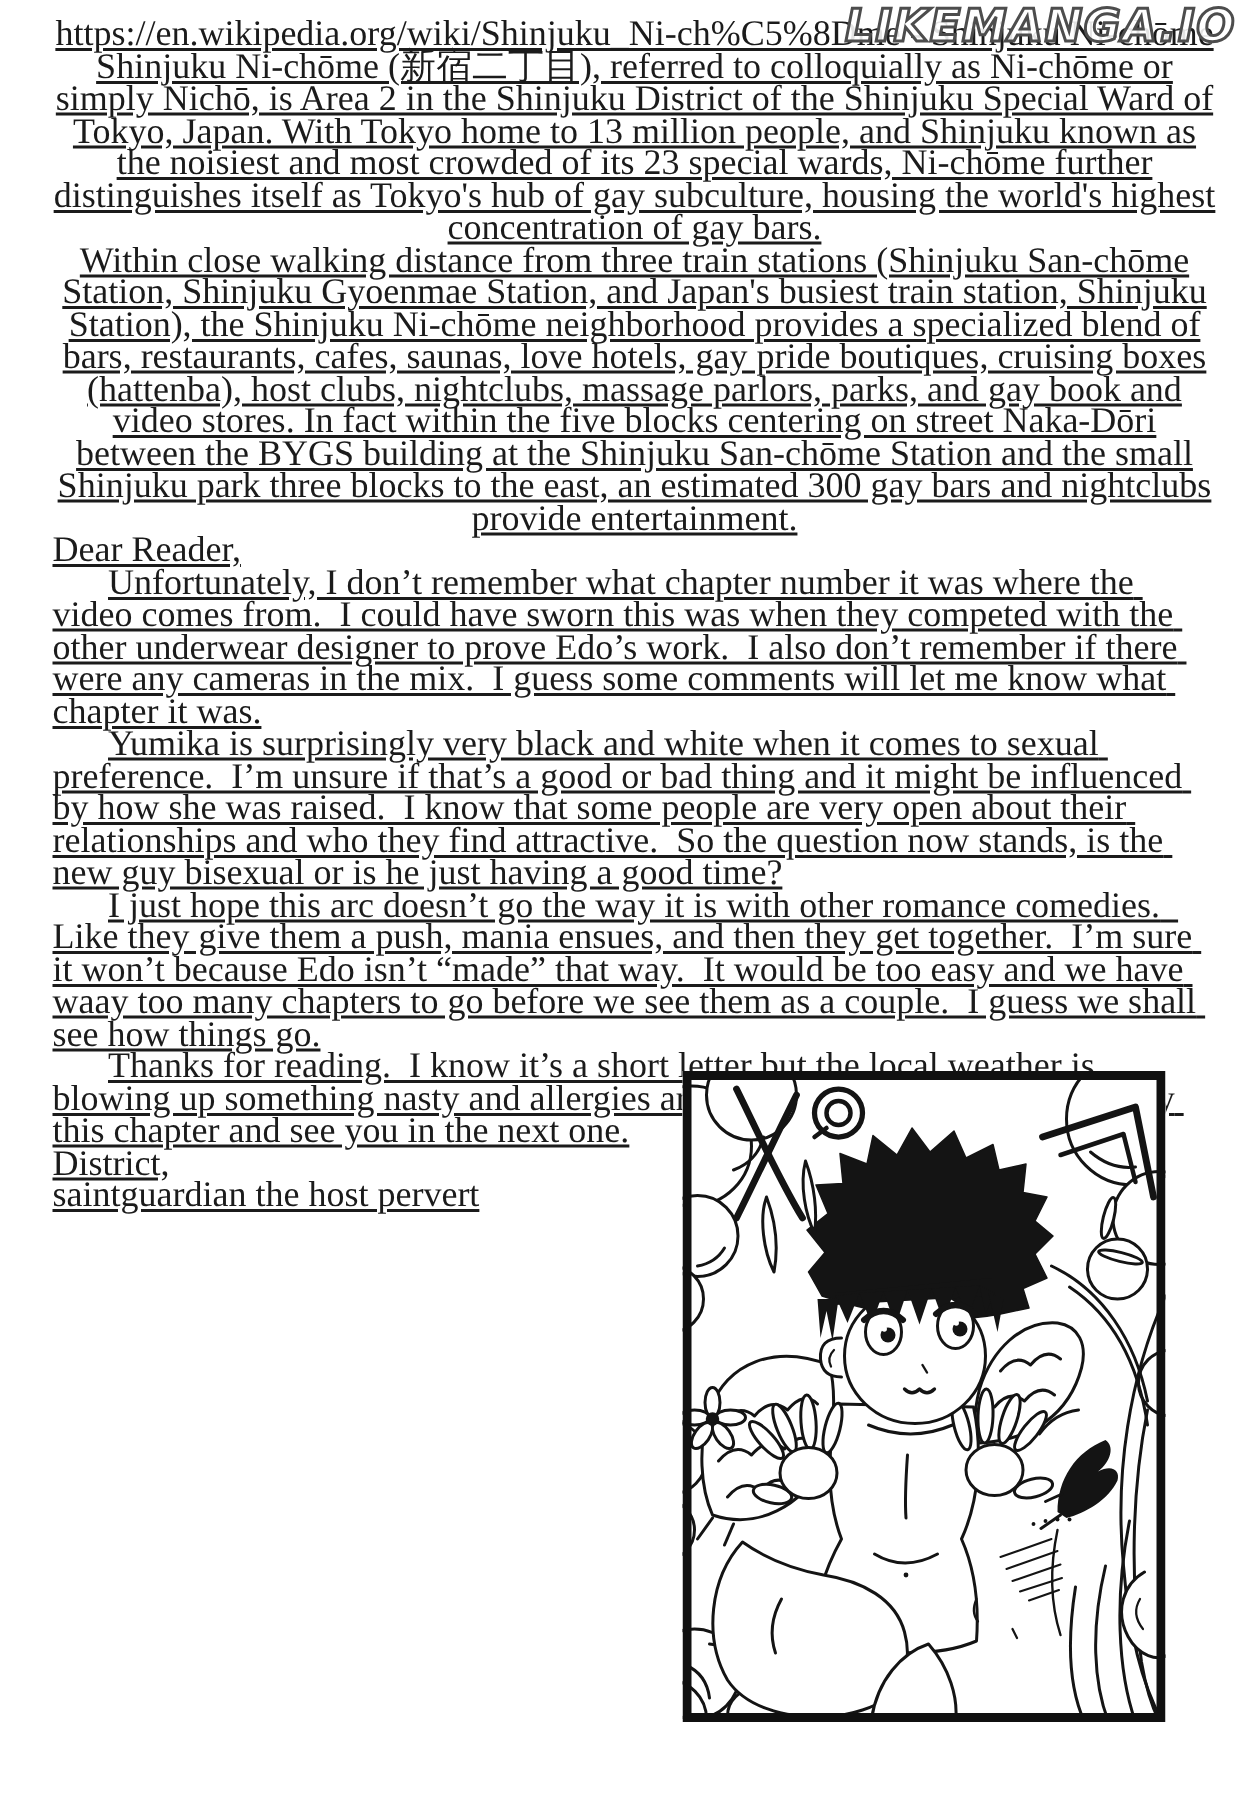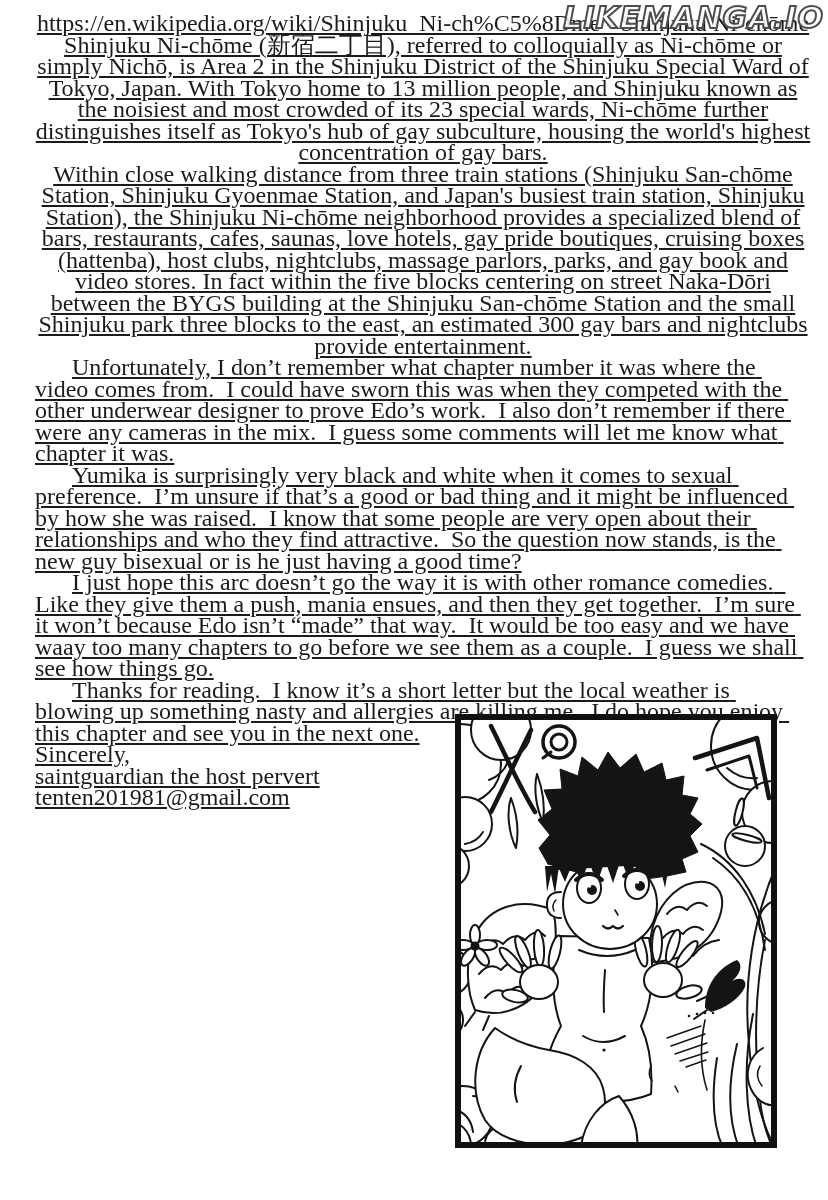--- a/index.html
+++ b/index.html
@@ -30,28 +30,28 @@
 
 <div class="page">
 
   <div class="watermark">LIKEMANGA.IO</div>
 
   <div class="content">
     <p class="center">https://en.wikipedia.org/wiki/Shinjuku_Ni-ch%C5%8Dme - Shinjuku Ni-chōme</p>
     <p class="center">Shinjuku Ni-chōme (新宿二丁目), referred to colloquially as Ni-chōme or simply Nichō, is Area 2 in the Shinjuku District of the Shinjuku Special Ward of Tokyo, Japan. With Tokyo home to 13 million people, and Shinjuku known as the noisiest and most crowded of its 23 special wards, Ni-chōme further distinguishes itself as Tokyo's hub of gay subculture, housing the world's highest concentration of gay bars.</p>
     <p class="center">Within close walking distance from three train stations (Shinjuku San-chōme Station, Shinjuku Gyoenmae Station, and Japan's busiest train station, Shinjuku Station), the Shinjuku Ni-chōme neighborhood provides a specialized blend of bars, restaurants, cafes, saunas, love hotels, gay pride boutiques, cruising boxes (hattenba), host clubs, nightclubs, massage parlors, parks, and gay book and video stores. In fact within the five blocks centering on street Naka-Dōri between the BYGS building at the Shinjuku San-chōme Station and the small Shinjuku park three blocks to the east, an estimated 300 gay bars and nightclubs provide entertainment.</p>
 
+    <p class="salutation">Dear Reader,</p>
     <p class="lp">Unfortunately, I don’t remember what chapter number it was where the video comes from.  I could have sworn this was when they competed with the other underwear designer to prove Edo’s work.  I also don’t remember if there were any cameras in the mix.  I guess some comments will let me know what chapter it was.</p>
     <p class="lp">Yumika is surprisingly very black and white when it comes to sexual preference.  I’m unsure if that’s a good or bad thing and it might be influenced by how she was raised.  I know that some people are very open about their relationships and who they find attractive.  So the question now stands, is the new guy bisexual or is he just having a good time?</p>
     <p class="lp">I just hope this arc doesn’t go the way it is with other romance comedies.  Like they give them a push, mania ensues, and then they get together.  I’m sure it won’t because Edo isn’t “made” that way.  It would be too easy and we have waay too many chapters to go before we see them as a couple.  I guess we shall see how things go.</p>
     <p class="lp">Thanks for reading.  I know it’s a short letter but the local weather is blowing up something nasty and allergies are killing me.  I do hope you enjoy this chapter and see you in the next one.</p>
 
-    <p class="closing">Sincerely,</p>
+    <p class="closing">District,</p>
     <p class="sig">saintguardian the host pervert</p>
-    <p class="sig-email">tenten201981@gmail.com</p>
   </div>
 
   <div class="panel">
     <svg viewBox="0 0 322 434" width="322" height="434" xmlns="http://www.w3.org/2000/svg">
       <defs>
           <clipPath id="pc">
             <rect x="0" y="0" width="322" height="434"></rect>
           </clipPath>
         </defs>
       <g clip-path="url(#pc)" fill="none" stroke="#141414" stroke-width="2" stroke-linecap="round" stroke-linejoin="round">

